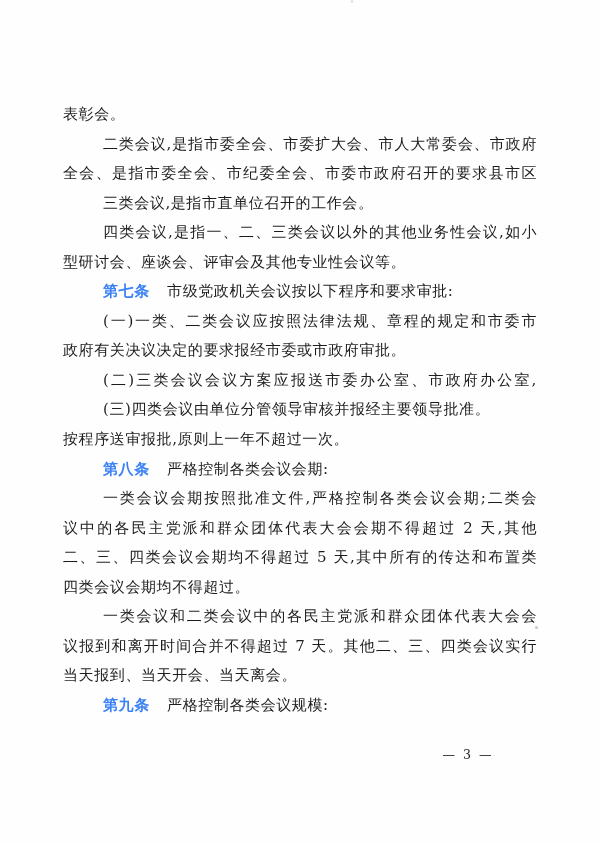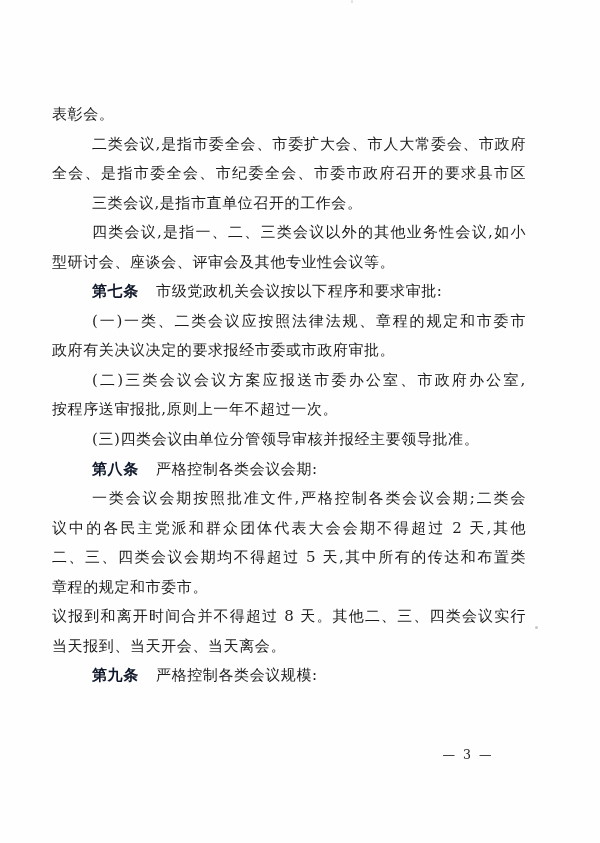--- a/index.html
+++ b/index.html
@@ -10,42 +10,42 @@
   .sheet {
     position: relative;
     width: 600px;
     height: 843px;
     background: #fefefe;
     overflow: hidden;
     font-family: "DejaVu Serif", "Liberation Serif", serif;
   }
   .textblock {
     position: absolute;
-    left: 52px;
+    left: 63px;
     top: 100px;
     width: 474px;
     color: #1d1d1d;
     font-size: 15px;
     line-height: 29.55px;
     letter-spacing: 0.6px;
   }
   .line {
     height: 29.55px;
     overflow: hidden;
   }
   .line.indent {
     padding-left: 40px;
   }
   .line.full {
     text-align: justify;
     text-align-last: justify;
   }
   .b {
     font-weight: bold;
-    color: #0f172a;
+    color: #3b82f6;
   }
   .b:not(:empty) {
     margin-right: 1.15em;
   }
   .pagenum {
     position: absolute;
     top: 747px;
     left: 420px;
     width: 96px;
     text-align: center;
@@ -71,28 +71,29 @@
     <div class="line"><span class="b"></span><span>表彰会。</span></div>
     <div class="line indent full"><span class="b"></span><span>二类会议,是指市委全会、市委扩大会、市人大常委会、市政府</span></div>
     <div class="line full"><span class="b"></span><span>全会、是指市委全会、市纪委全会、市委市政府召开的要求县市区</span></div>
     <div class="line indent"><span class="b"></span><span>三类会议,是指市直单位召开的工作会。</span></div>
     <div class="line indent full"><span class="b"></span><span>四类会议,是指一、二、三类会议以外的其他业务性会议,如小</span></div>
     <div class="line"><span class="b"></span><span>型研讨会、座谈会、评审会及其他专业性会议等。</span></div>
     <div class="line indent"><span class="b">第七条</span><span>市级党政机关会议按以下程序和要求审批:</span></div>
     <div class="line indent full"><span class="b"></span><span>(一)一类、二类会议应按照法律法规、章程的规定和市委市</span></div>
     <div class="line"><span class="b"></span><span>政府有关决议决定的要求报经市委或市政府审批。</span></div>
     <div class="line indent full"><span class="b"></span><span>(二)三类会议会议方案应报送市委办公室、市政府办公室,</span></div>
+    <div class="line indent"><span class="b"></span><span>(三)四类会议由单位分管领导审核并报经主要领导批准。</span></div>
     <div class="line"><span class="b"></span><span>按程序送审报批,原则上一年不超过一次。</span></div>
-    <div class="line indent"><span class="b"></span><span>(三)四类会议由单位分管领导审核并报经主要领导批准。</span></div>
     <div class="line indent"><span class="b">第八条</span><span>严格控制各类会议会期:</span></div>
     <div class="line indent full"><span class="b"></span><span>一类会议会期按照批准文件,严格控制各类会议会期;二类会</span></div>
     <div class="line full"><span class="b"></span><span>议中的各民主党派和群众团体代表大会会期不得超过 2 天,其他</span></div>
     <div class="line full"><span class="b"></span><span>二、三、四类会议会期均不得超过 5 天,其中所有的传达和布置类</span></div>
-    <div class="line"><span class="b"></span><span>章程的规定和市委市。</span></div>
-    <div class="line full"><span class="b"></span><span>议报到和离开时间合并不得超过 8 天。其他二、三、四类会议实行</span></div>
+    <div class="line"><span class="b"></span><span>四类会议会期均不得超过。</span></div>
+    <div class="line indent full"><span class="b"></span><span>一类会议和二类会议中的各民主党派和群众团体代表大会会</span></div>
+    <div class="line full"><span class="b"></span><span>议报到和离开时间合并不得超过 7 天。其他二、三、四类会议实行</span></div>
     <div class="line"><span class="b"></span><span>当天报到、当天开会、当天离会。</span></div>
     <div class="line indent"><span class="b">第九条</span><span>严格控制各类会议规模:</span></div>
   </div>
 
   <div class="pagenum">— 3 —</div>
 
   <div class="speck s1"></div>
   <div class="speck s2"></div>
 
 </div>

